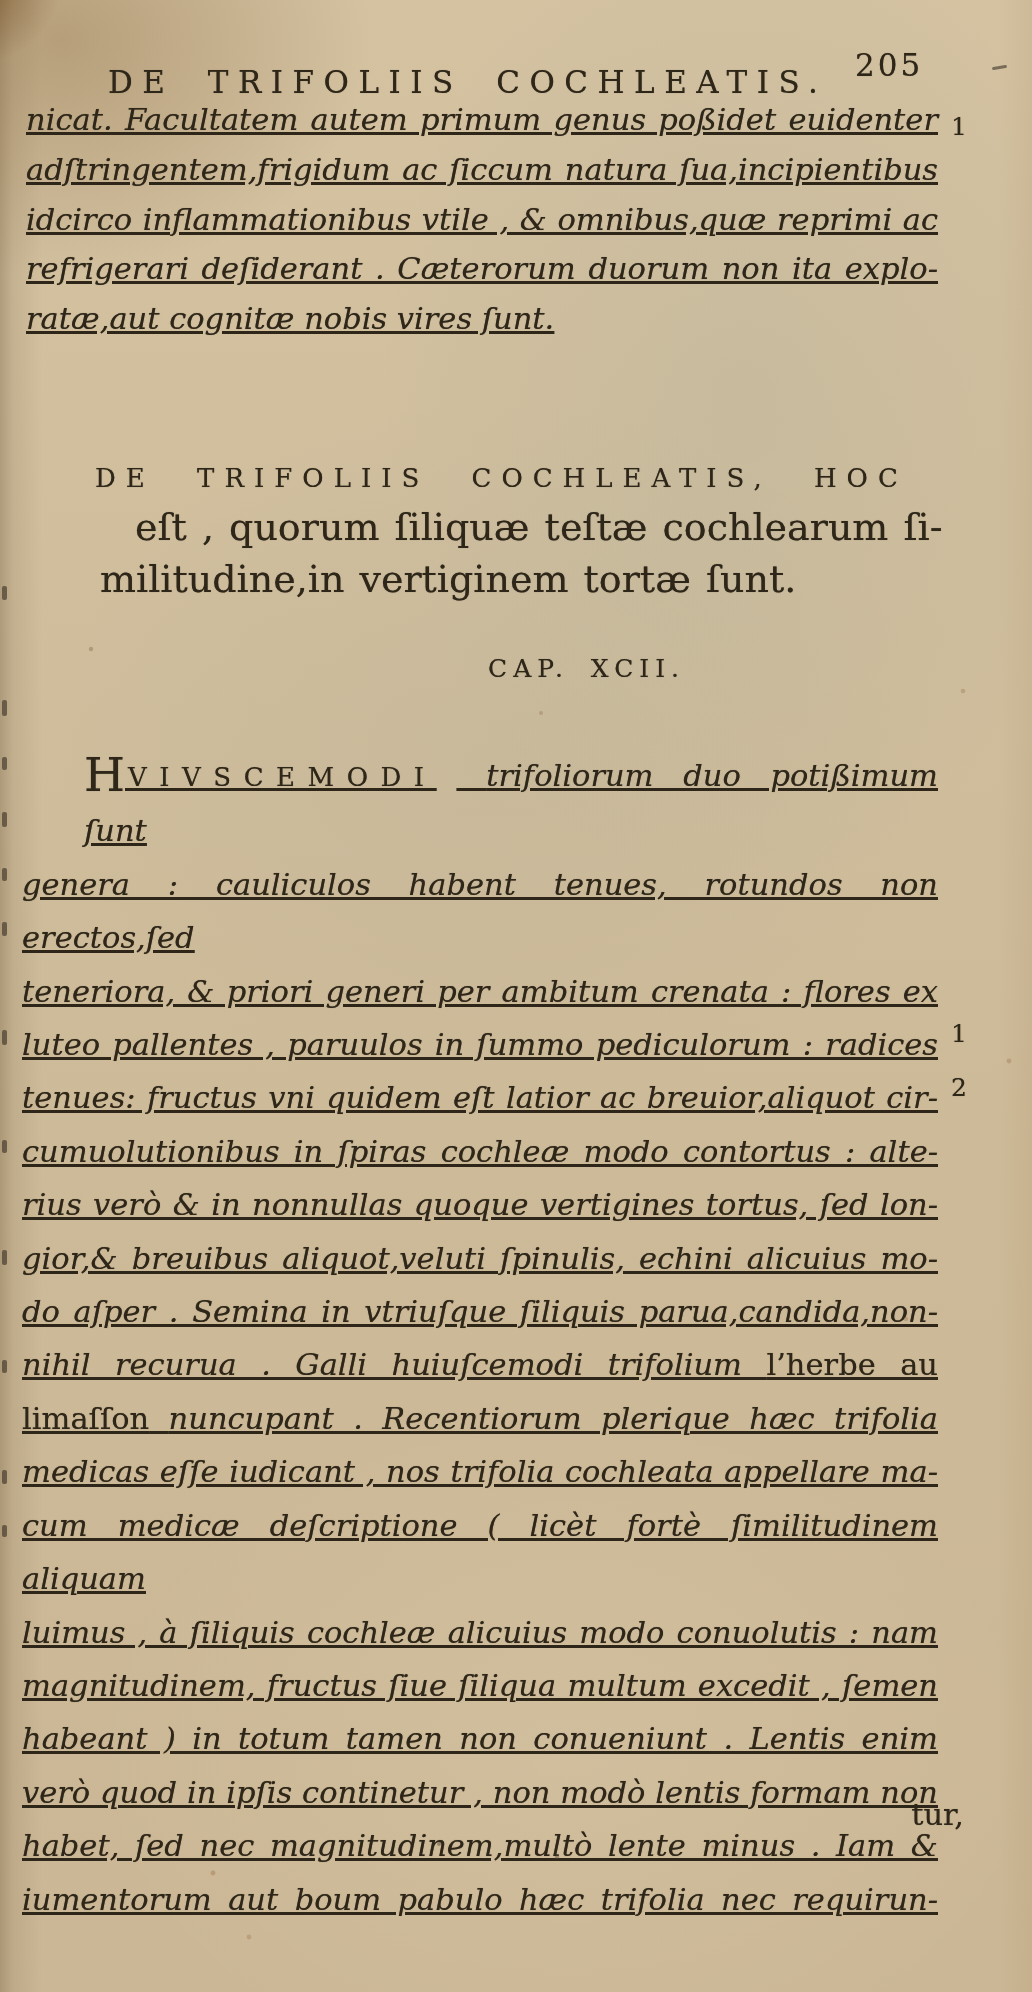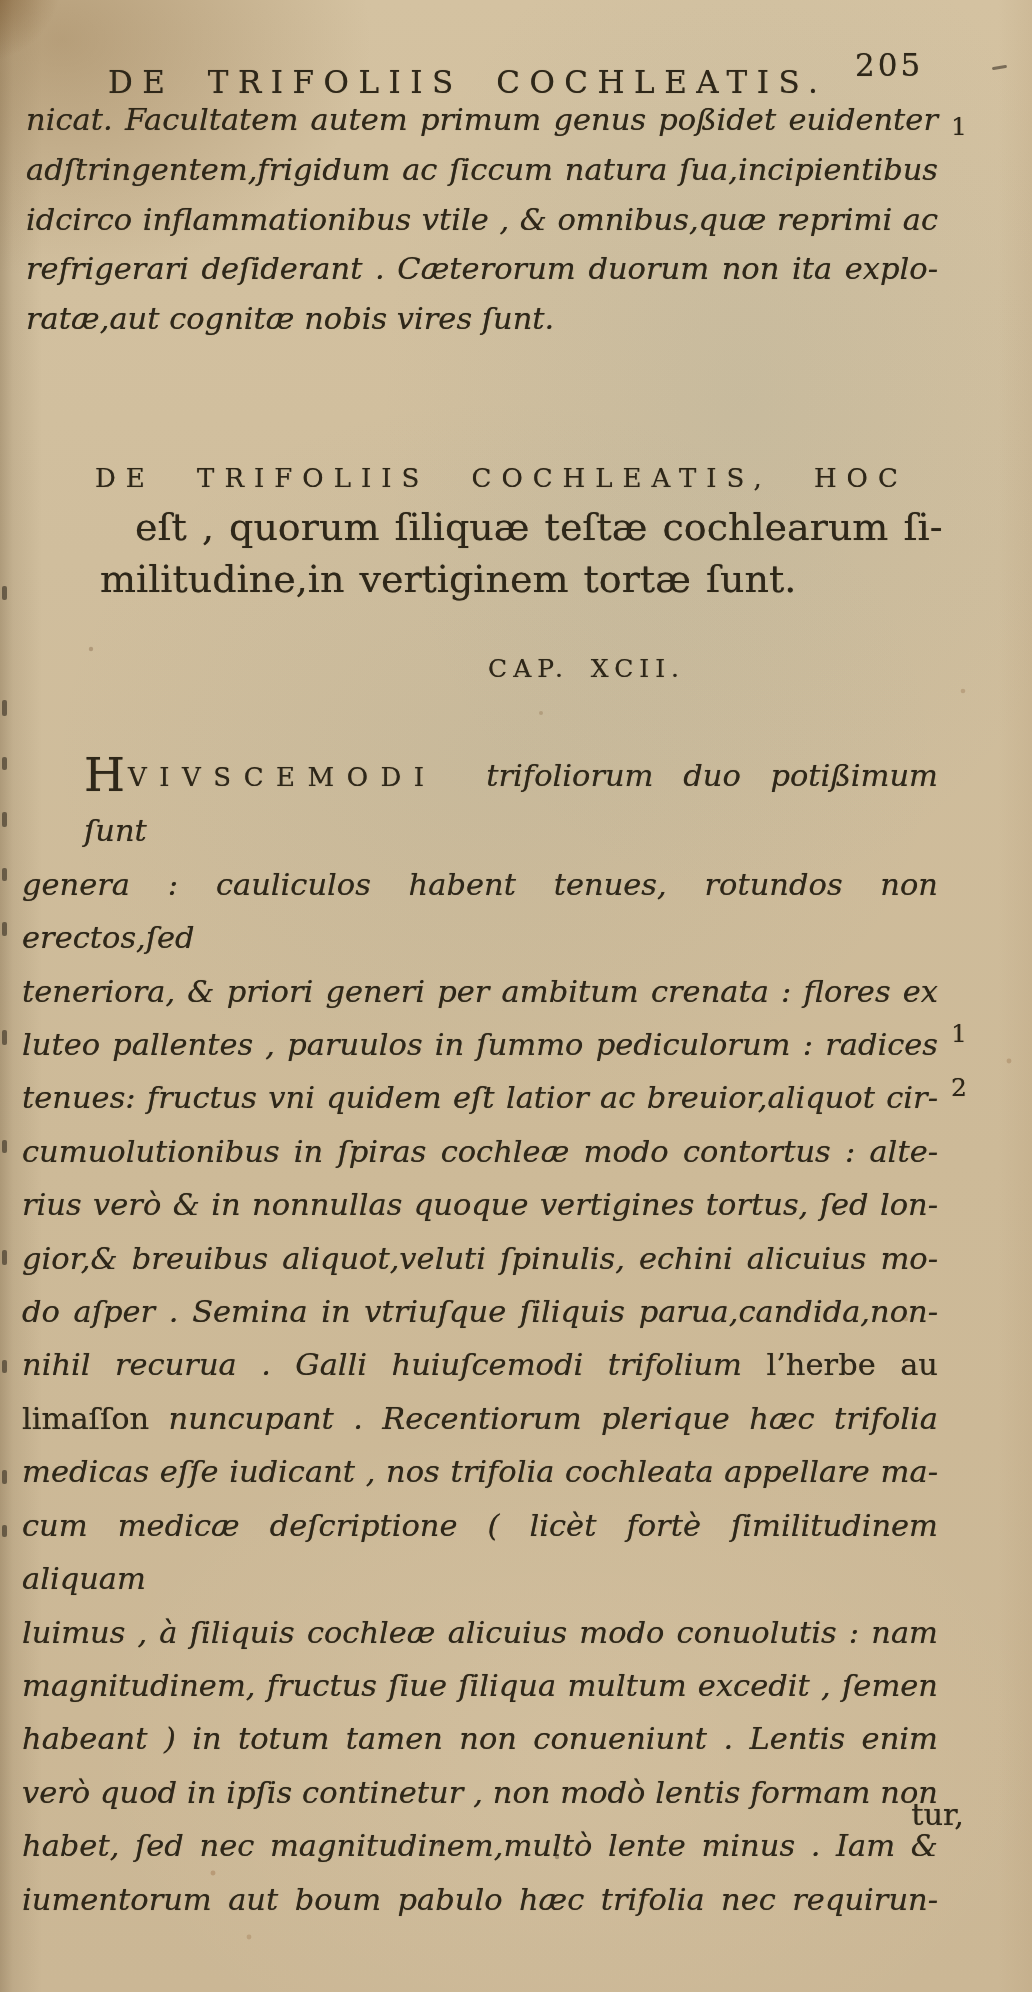--- a/index.html
+++ b/index.html
@@ -22,21 +22,21 @@
   }
   .ink{ text-shadow:0 0 .7px rgba(46,39,25,.65); }
   
   .running-title{position:absolute;top:64px;left:100px;font-size:31px;letter-spacing:9.5px;word-spacing:14px;margin-left:8px;}
   .page-number{position:absolute;top:47px;left:855px;font-size:31px;letter-spacing:3px;}
   
   .marg{position:absolute;left:951px;font-size:25px;}
   .m1{top:112px;} .m2{top:1019px;} .m3{top:1073px;}
   
   .intro{position:absolute;top:95px;left:26px;width:912px;font-style:italic;font-size:30.5px;line-height:49.8px;}
-  .line{text-align:justify;text-align-last:justify;}
+  .line{text-align:justify;text-align-last:justify;text-decoration:underline;}
   .line.last{text-align-last:left;}
   
   .heading-caps{position:absolute;top:463px;left:95px;font-size:26px;letter-spacing:10px;word-spacing:24px;}
   .h-roman1{position:absolute;top:505px;left:135px;font-size:38px;word-spacing:3px;}
   .h-roman2{position:absolute;top:557px;left:100px;font-size:38px;word-spacing:3px;}
   .chapter{position:absolute;top:654px;left:488px;font-size:25px;letter-spacing:6px;word-spacing:8px;}
   
   .bodytext{position:absolute;top:749px;left:22px;width:916px;font-style:italic;font-size:30.5px;line-height:53.4px;}
   .first-line{padding-left:62px;box-sizing:border-box;}
   .initial{font-style:normal;font-size:47px;line-height:1;vertical-align:-5px;letter-spacing:3px;}

